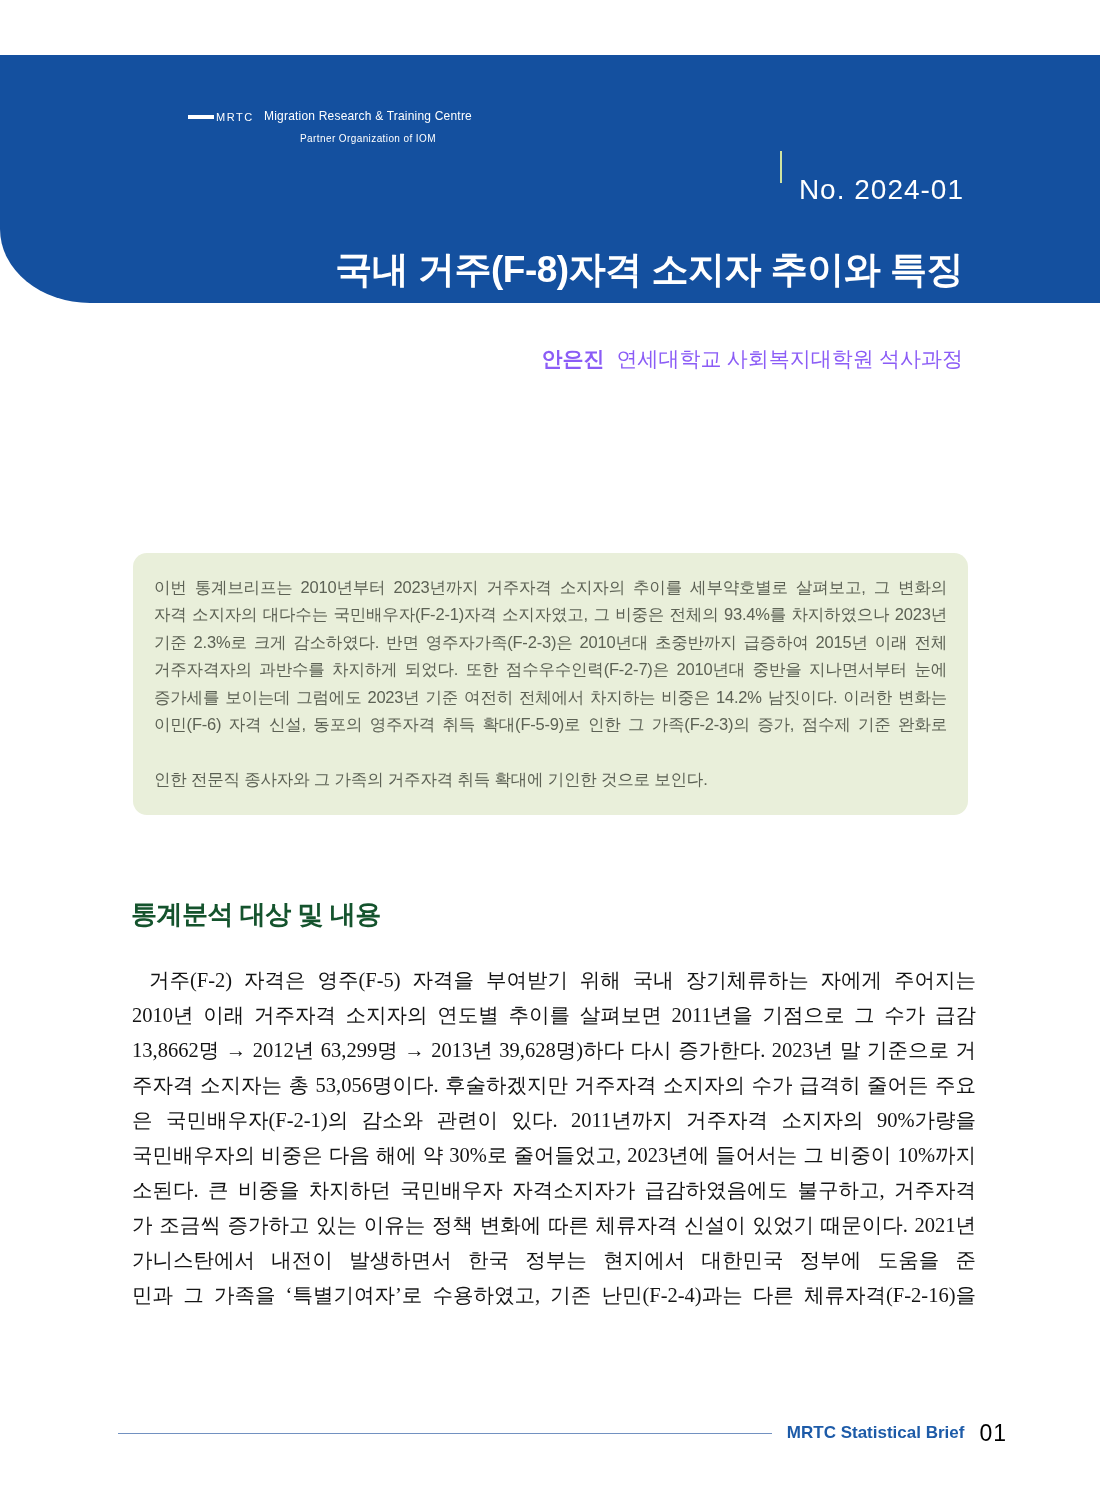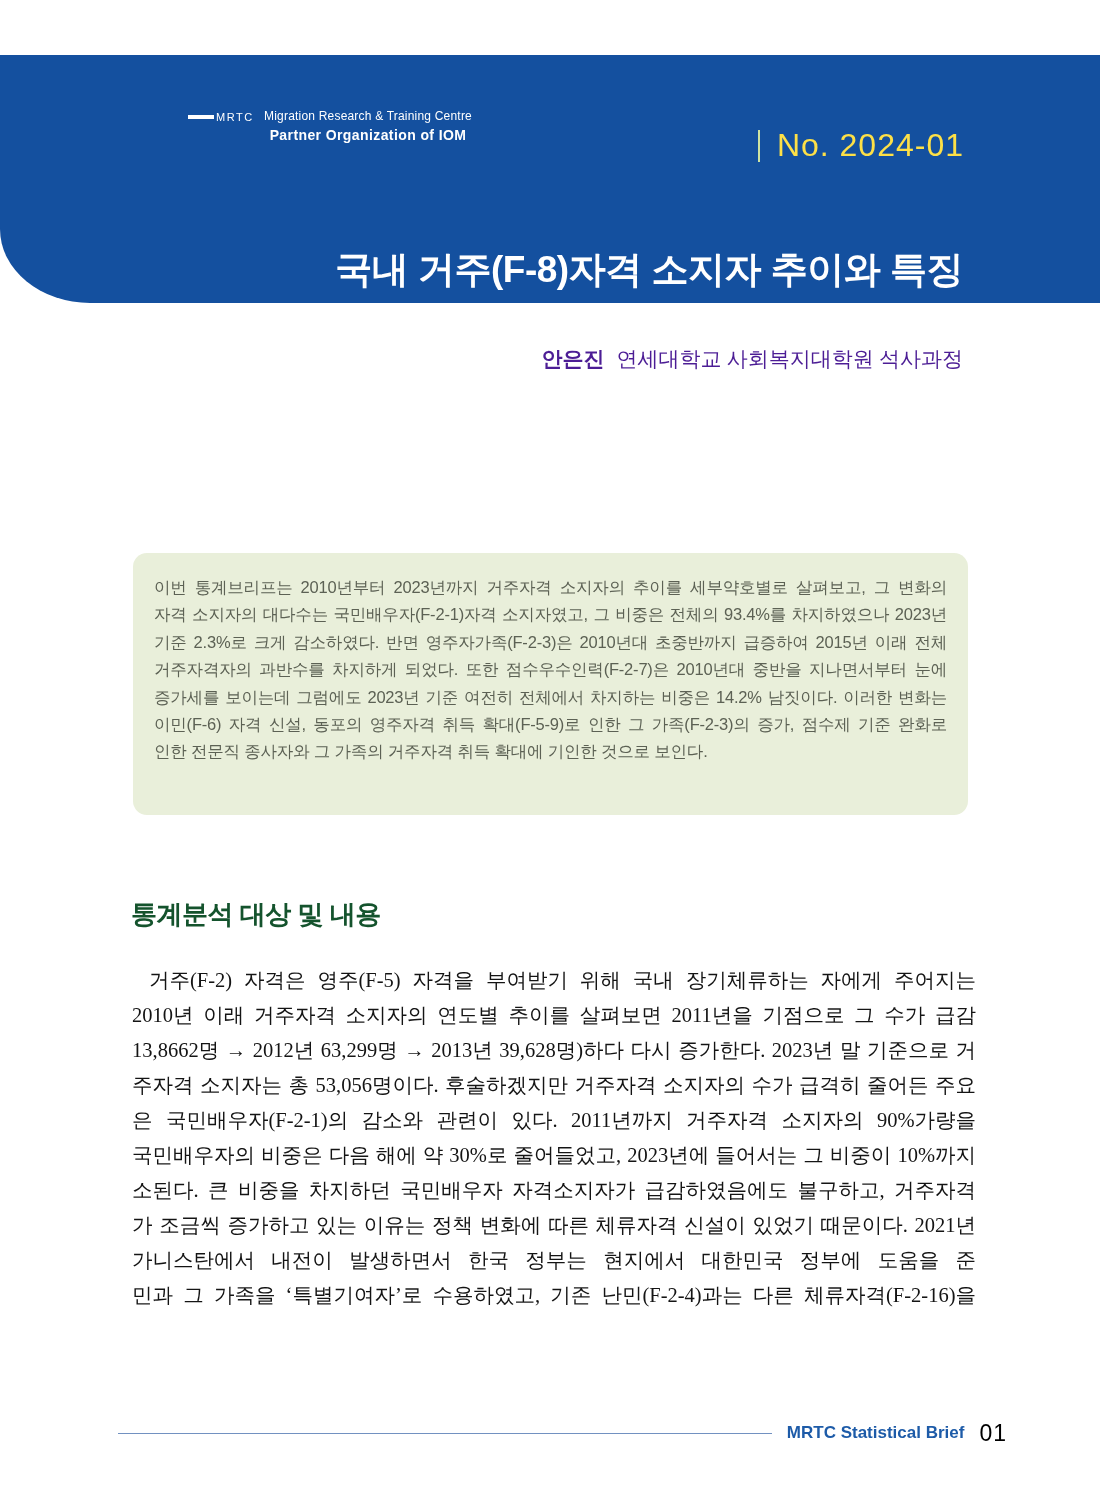--- a/index.html
+++ b/index.html
@@ -17,49 +17,49 @@
   }
   .logo-left{width:64px;display:flex;flex-direction:row;align-items:center;}
   .logo-left svg{width:48px;height:48px;display:block;}
   .logo-bar{display:flex;align-items:center;width:64px;margin-top:4px;}
   .logo-bar .thin{flex:1;height:1.5px;background:#fff;}
   .logo-bar .thick{width:26px;height:4px;background:#fff;margin:0 2px;}
   .logo-mrtc{font-size:11px;letter-spacing:1.5px;margin-top:3px;color:#fff;}
   .logo-right{padding-top:18px;text-align:center;}
   .logo-en{font-size:12px;letter-spacing:.2px;}
   .logo-kr{font-size:25px;font-weight:bold;letter-spacing:2px;margin-top:2px;}
-  .logo-partner{font-size:14px;margin-top:4px;letter-spacing:.4px;font-weight:bold;}
+  .logo-partner{font-size:10px;margin-top:10px;letter-spacing:.4px;}
   .brand{
     position:absolute;right:136px;top:72px;display:flex;align-items:center;gap:17px;
   }
   .brand-series{color:#a6ce39;font-size:30px;font-weight:bold;letter-spacing:-.5px;}
   .brand-sep{width:2px;height:32px;background:#cfe3a0;}
-  .brand-no{color:#fde047;font-size:32px;letter-spacing:1px;}
+  .brand-no{color:#ffffff;font-size:28px;letter-spacing:1px;margin-top:47px;}
   .band-title{
     position:absolute;right:137px;top:190px;text-align:right;color:#ffffff;
     font-size:37px;font-weight:bold;line-height:50px;letter-spacing:-.5px;white-space:nowrap;
   }
   
   .authors{
     position:absolute;right:137px;top:341px;text-align:right;
-    font-family:"Liberation Serif","DejaVu Serif",serif;font-size:21px;line-height:37px;color:#4c1d95;
+    font-family:"Liberation Serif","DejaVu Serif",serif;font-size:21px;line-height:37px;color:#8b5cf6;
   }
   .author-name{font-weight:bold;margin-right:12px;}
   
   .abstract{
     position:absolute;left:133px;top:553px;width:835px;height:262px;
     background:#e9efda;border-radius:14px;box-sizing:border-box;
     padding:21px 21px 0 21px;
   }
   .abs-line{
     font-size:16.5px;line-height:27.4px;height:27.4px;color:#5c6154;
     text-align:justify;text-align-last:justify;word-break:keep-all;white-space:normal;
     letter-spacing:-.2px;overflow:hidden;
   }
-  .abs-line.last{text-align-last:left;}
+  .abs-line.last{text-align-last:left;margin-top:28px;}
   
   .section-title{
     position:absolute;left:131px;top:897px;
     font-size:26px;font-weight:bold;color:#14532d;letter-spacing:-.5px;
   }
   
   .body-text{position:absolute;left:132px;top:963px;width:844px;}
   .body-line{
     font-family:"Liberation Serif","DejaVu Serif",serif;
     font-size:20.5px;height:35px;line-height:35px;color:#141414;

